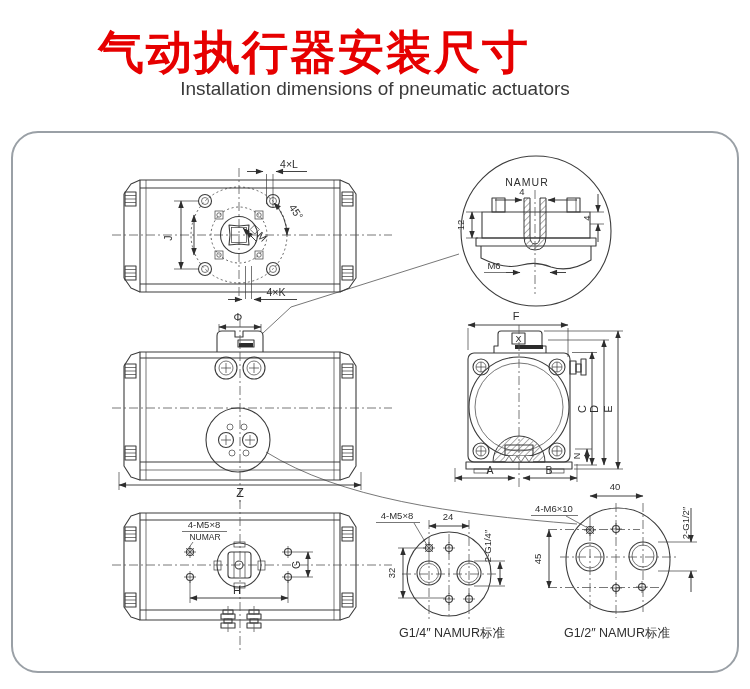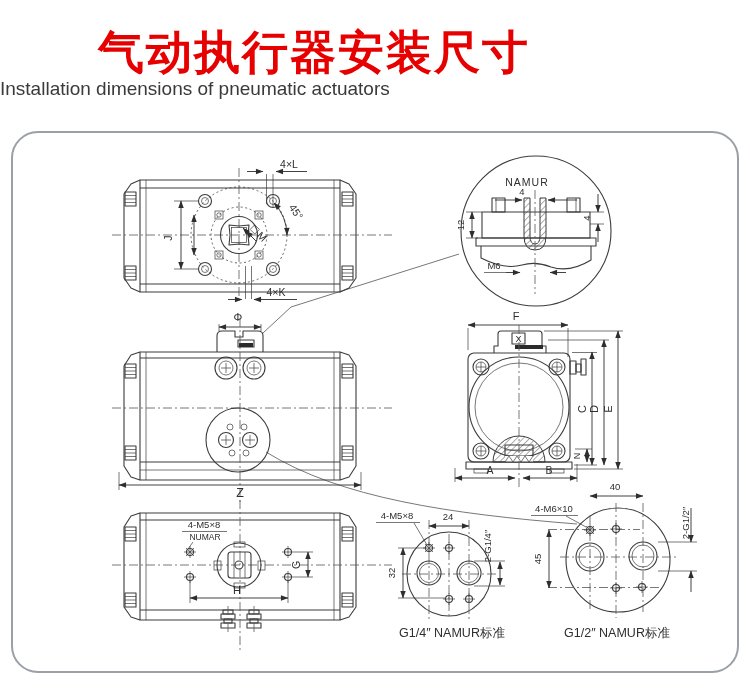--- a/index.html
+++ b/index.html
@@ -1,20 +1,20 @@
 <!DOCTYPE html>
 <html><head>
 <meta charset="utf-8">
 <style>
   html,body{margin:0;padding:0;background:#ffffff;}
   .page{position:relative;width:750px;height:689px;background:#ffffff;overflow:hidden;
         font-family:"Liberation Sans","DejaVu Sans",sans-serif;}
   .title-cn{position:absolute;top:22px;left:0;width:628px;text-align:center;
             font-size:46px;font-weight:bold;color:#e60000;letter-spacing:2px;}
-  .title-en{position:absolute;top:78px;left:0;width:750px;
+  .title-en{position:absolute;top:78px;left:0;width:750px;text-align:center;
             font-size:19px;color:#3a3a3a;}
   svg{position:absolute;top:0;left:0;}
   .ln{stroke:#3c3c3c;stroke-width:1.1;fill:none;stroke-linejoin:round;}
   .thin{stroke:#3c3c3c;stroke-width:0.7;fill:none;}
   .dim{stroke:#2e2e2e;stroke-width:0.9;fill:none;}
   .cl{stroke:#555555;stroke-width:0.8;fill:none;stroke-dasharray:9 3 2 3;}
   .dot{stroke:#3c3c3c;stroke-width:0.8;fill:none;stroke-dasharray:2 2.6;}
   .blk{fill:#2b2b2b;stroke:none;}
   text{font-family:"Liberation Sans","DejaVu Sans",sans-serif;fill:#2e2e2e;}
   .t9{font-size:9.5px;} .t10{font-size:10.5px;} .t11{font-size:11px;} .t12{font-size:12.5px;}

